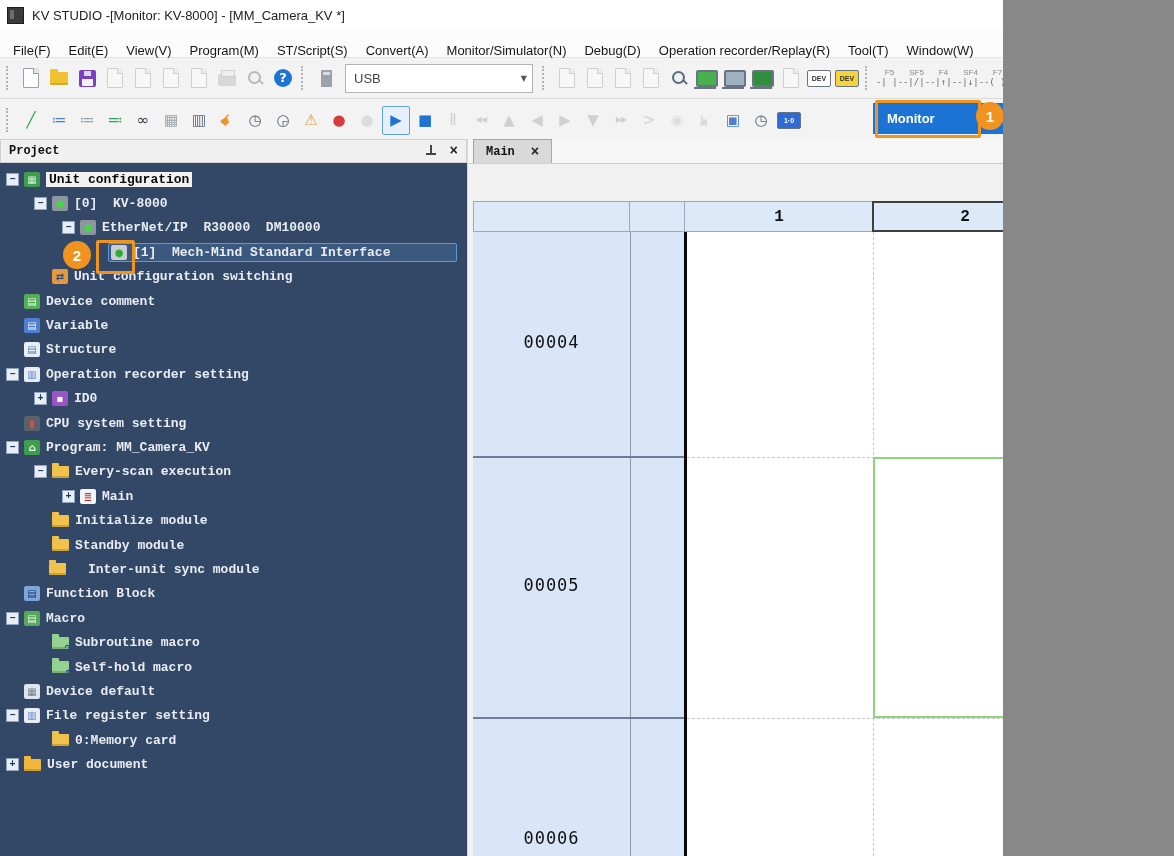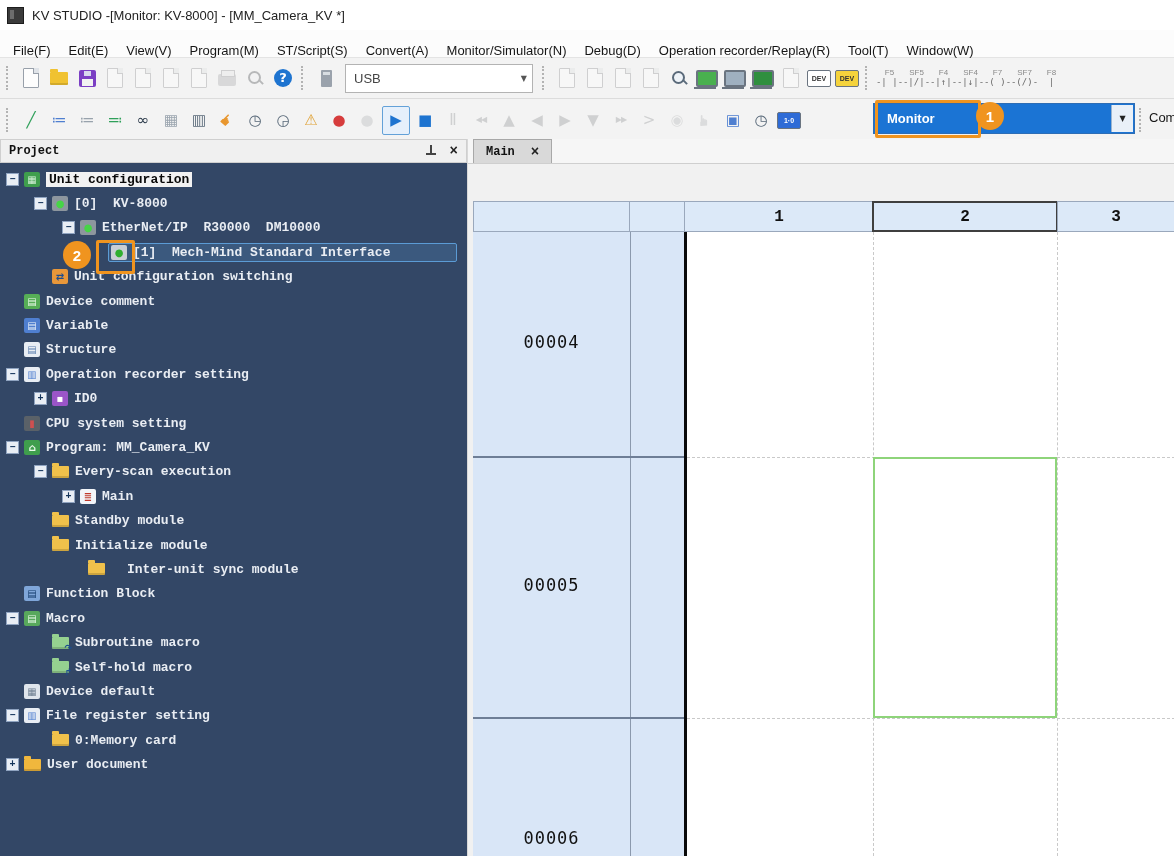--- a/index.html
+++ b/index.html
@@ -1,16 +1,16 @@
 <!DOCTYPE html>
 <html><head>
 <meta charset="utf-8">
 <style>
   html,body{margin:0;padding:0;background:#888;}
-  #app{position:relative;width:1174px;height:856px;background:#84cc16;overflow:hidden;
+  #app{position:relative;width:1003px;height:856px;background:#84cc16;overflow:hidden;
        font-family:"Liberation Sans",sans-serif;-webkit-font-smoothing:antialiased;}
   
   #titlebar{height:30px;display:flex;align-items:center;padding-left:7px;background:#fff;}
   .app-icon{width:15px;height:15px;background:#3b3b3b;border:1px solid #1d1d1d;margin-right:8px;position:relative;flex:none;}
   .app-icon::after{content:"";position:absolute;left:2px;top:2px;width:4px;height:9px;background:#6d6d6d;}
   #window-title{font-size:13px;color:#222;}
   
   #menubar{height:27px;display:flex;align-items:center;background:#fcfcfc;border-bottom:1px solid #e4e4e4;padding-left:4px;}
   .menu-item{padding:3px 9px;font-size:13px;color:#161616;cursor:default;white-space:nowrap;margin-top:14px;}
   
@@ -341,23 +341,23 @@
         <div class="trow" style="padding-left: 34px;"><span class="exp-sp"></span><span class="ticon sq" style="background: rgb(232, 151, 58); color: rgb(29, 77, 143);">⇄</span><span>Unit configuration switching</span></div>
         <div class="trow" style="padding-left: 6px;"><span class="exp-sp"></span><span class="ticon sq" style="background: rgb(86, 174, 86); color: rgb(234, 250, 234);">▤</span><span>Device comment</span></div>
         <div class="trow" style="padding-left: 6px;"><span class="exp-sp"></span><span class="ticon sq" style="background: rgb(79, 127, 208); color: rgb(234, 241, 250);">▤</span><span>Variable</span></div>
         <div class="trow" style="padding-left: 6px;"><span class="exp-sp"></span><span class="ticon sq" style="background: rgb(232, 237, 244); color: rgb(91, 127, 174);">▤</span><span>Structure</span></div>
         <div class="trow" style="padding-left: 6px;"><span class="exp">−</span><span class="ticon sq" style="background: rgb(232, 237, 244); color: rgb(79, 127, 208);">▥</span><span>Operation recorder setting</span></div>
         <div class="trow" style="padding-left: 34px;"><span class="exp">+</span><span class="ticon sq" style="background: rgb(154, 85, 200); color: rgb(255, 255, 255);">▪</span><span>ID0</span></div>
         <div class="trow" style="padding-left: 6px;"><span class="exp-sp"></span><span class="ticon sq" style="background: rgb(90, 97, 104); color: rgb(208, 80, 80);">▮</span><span>CPU system setting</span></div>
         <div class="trow" style="padding-left: 6px;"><span class="exp">−</span><span class="ticon sq" style="background: rgb(63, 158, 77); color: rgb(234, 250, 234);">⌂</span><span>Program: MM_Camera_KV</span></div>
         <div class="trow" style="padding-left: 34px;"><span class="exp">−</span><span class="ticon tfolder" style="--c: #f0c14b;"></span><span>Every-scan execution</span></div>
         <div class="trow" style="padding-left: 62px;"><span class="exp">+</span><span class="ticon sq" style="background: rgb(242, 245, 249); color: rgb(192, 57, 43);">≣</span><span>Main</span></div>
+        <div class="trow" style="padding-left: 34px;"><span class="exp-sp"></span><span class="ticon tfolder" style="--c: #f0c14b;"></span><span>Initialize module</span></div>
         <div class="trow" style="padding-left: 34px;"><span class="exp-sp"></span><span class="ticon tfolder" style="--c: #f0c14b;"></span><span>Standby module</span></div>
-        <div class="trow" style="padding-left: 34px;"><span class="exp-sp"></span><span class="ticon tfolder" style="--c: #f0c14b;"></span><span>Initialize module</span></div>
-        <div class="trow" style="padding-left: 54px; gap: 16px;"><span class="exp-sp"></span><span class="ticon tfolder" style="--c: #f0c14b;"></span><span>Inter-unit sync module</span></div>
+        <div class="trow" style="padding-left: 15px; gap: 16px;"><span class="exp-sp"></span><span class="ticon tfolder" style="--c: #f0c14b;"></span><span>Inter-unit sync module</span></div>
         <div class="trow" style="padding-left: 6px;"><span class="exp-sp"></span><span class="ticon sq" style="background: rgb(127, 166, 217); color: rgb(18, 58, 107);">▤</span><span>Function Block</span></div>
         <div class="trow" style="padding-left: 6px;"><span class="exp">−</span><span class="ticon sq" style="background: rgb(88, 168, 92); color: rgb(234, 250, 234);">▤</span><span>Macro</span></div>
         <div class="trow" style="padding-left: 34px;"><span class="exp-sp"></span><span class="ticon tfolder" style="--c: #95d190;"><span class="ov">↷</span></span><span>Subroutine macro</span></div>
         <div class="trow" style="padding-left: 34px;"><span class="exp-sp"></span><span class="ticon tfolder" style="--c: #95d190;"><span class="ov">↱</span></span><span>Self-hold macro</span></div>
         <div class="trow" style="padding-left: 6px;"><span class="exp-sp"></span><span class="ticon sq" style="background: rgb(223, 229, 236); color: rgb(106, 123, 142);">▦</span><span>Device default</span></div>
         <div class="trow" style="padding-left: 6px;"><span class="exp">−</span><span class="ticon sq" style="background: rgb(232, 237, 244); color: rgb(79, 127, 208);">▥</span><span>File register setting</span></div>
         <div class="trow" style="padding-left: 34px;"><span class="exp-sp"></span><span class="ticon tfolder" style="--c: #f0c14b;"></span><span>0:Memory card</span></div>
         <div class="trow" style="padding-left: 6px;"><span class="exp">+</span><span class="ticon tfolder" style="--c: #f0b73d;"></span><span>User document</span></div>
       </div>
   </div>

